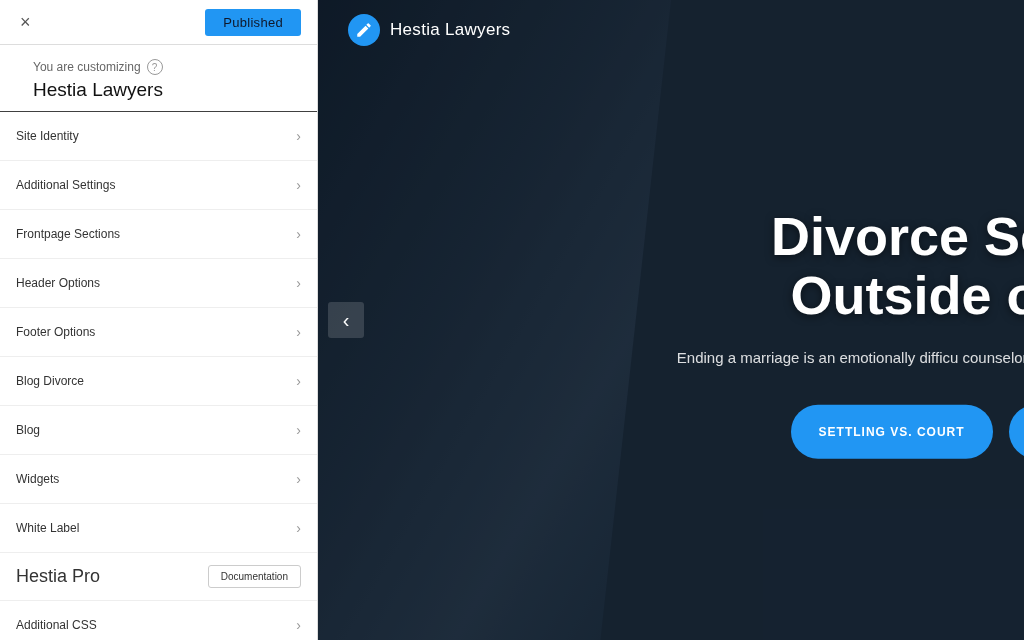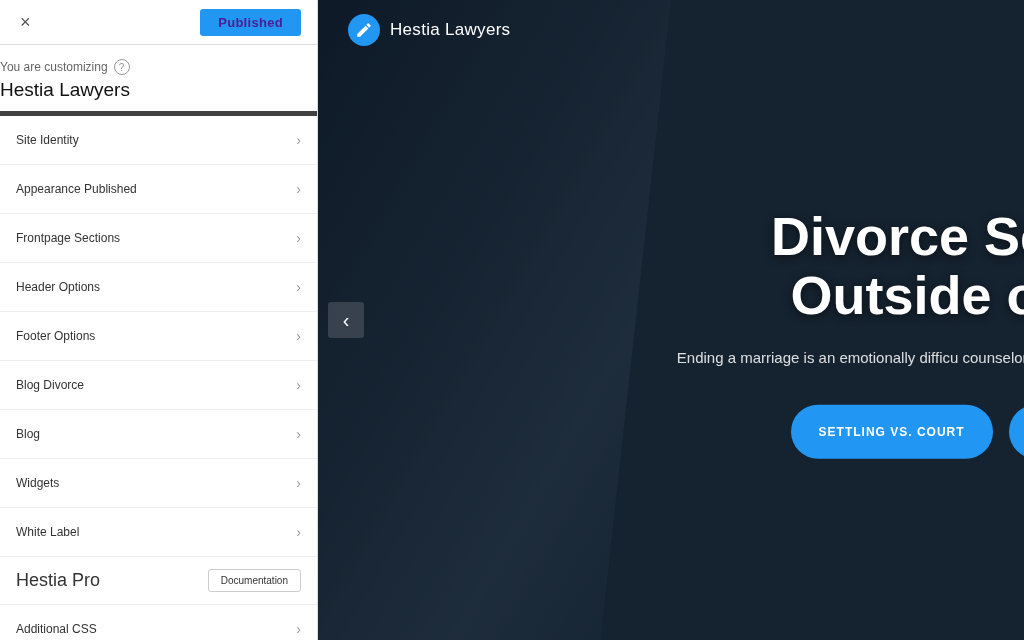--- a/index.html
+++ b/index.html
@@ -32,33 +32,33 @@
       background: none;
       border: none;
       font-size: 18px;
       cursor: pointer;
       color: #555;
       padding: 4px;
     }
 
     #published-btn {
       background: #2196f3;
-      color: #4c1d95;
+      color: #0f172a;
       border: none;
       padding: 6px 18px;
       border-radius: 3px;
       font-size: 13px;
-      font-weight: 700;
+      font-weight: 400;
       cursor: pointer;
       letter-spacing: 0.3px;
     }
 
     #customizing-section {
-      padding: 14px 0 10px;
-      border-bottom: 5px solid #404040;
+      padding: 14px 33px 10px;
+      border-bottom: 1px solid #404040;
       flex-shrink: 0;
     }
 
     #customizing-label {
       font-size: 12px;
       color: #666;
       display: flex;
       align-items: center;
       gap: 6px;
     }
@@ -280,21 +280,21 @@
   </div>
 
   <div>
 
     <div class="menu-item">
       <span class="menu-item-label">Site Identity</span>
       <span class="chevron-icon">›</span>
     </div>
 
     <div class="menu-item">
-      <span class="menu-item-label">Appearance Published</span>
+      <span class="menu-item-label">Additional Settings</span>
       <span class="chevron-icon">›</span>
     </div>
 
     <div class="menu-item">
       <span class="menu-item-label">Frontpage Sections</span>
       <span class="chevron-icon">›</span>
     </div>
 
     <div class="menu-item">
       <span class="menu-item-label">Header Options</span>

